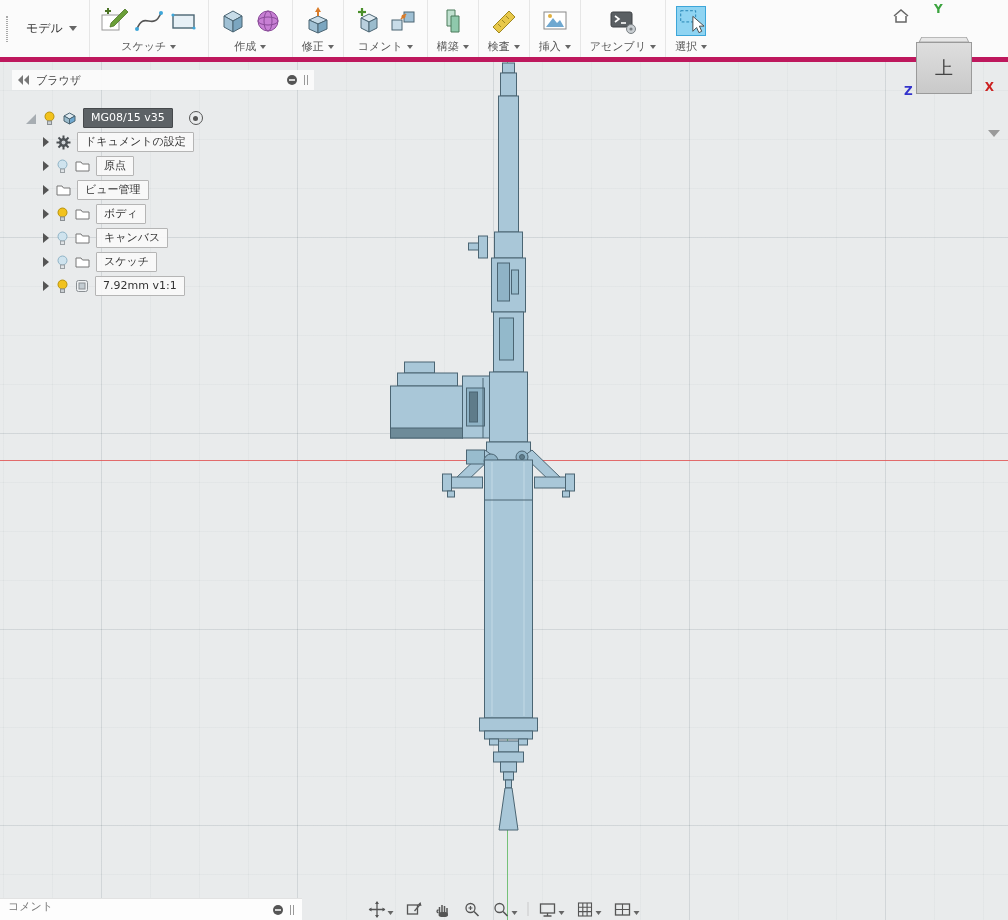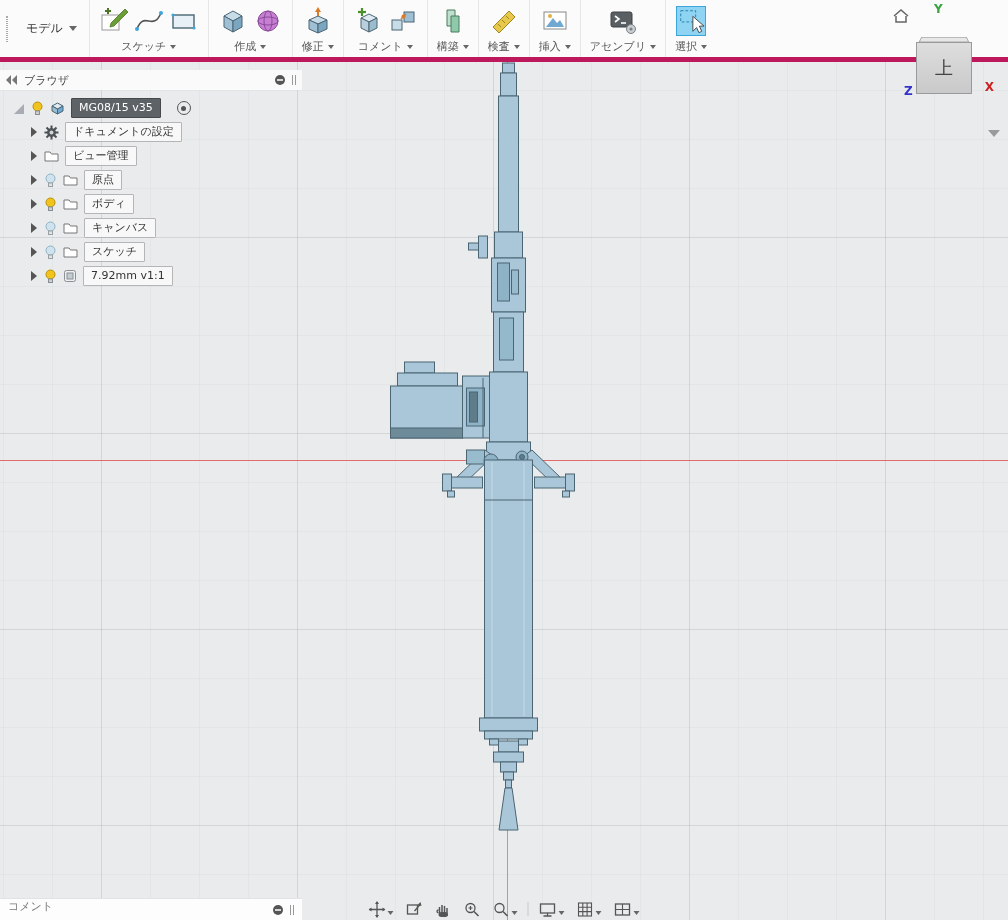--- a/index.html
+++ b/index.html
@@ -29,25 +29,25 @@
       linear-gradient(to bottom, rgba(90,105,115,0.12) 1px, transparent 1px),
       linear-gradient(to right, rgba(90,105,115,0.045) 1px, transparent 1px),
       linear-gradient(to bottom, rgba(90,105,115,0.045) 1px, transparent 1px);
     background-size:196px 196px,196px 196px,49px 49px,49px 49px;
     background-position:101px 175px,101px 175px,3px 28px,3px 28px; }
   .axis-x { position:absolute; left:0; right:0; top:398px; height:1px; background:rgba(224,85,85,0.85); }
   .axis-y { position:absolute; top:0; bottom:0; left:507px; width:1px; background:rgba(88,182,92,0.8); }
   .model-svg { position:absolute; inset:0; width:100%; height:100%; }
 
   
-  .browser { position:absolute; left:0; top:70px; width:312px; z-index:50; font-size:11px; color:#333; }
+  .browser { position:absolute; left:12px; top:70px; width:312px; z-index:50; font-size:11px; color:#333; }
   .b-header { height:20px; width:302px; background:rgba(251,251,251,0.95); display:flex; align-items:center; gap:6px; padding:0 6px; }
   .b-title { font-size:11px; color:#444; }
   .b-right { margin-left:auto; display:flex; align-items:center; gap:6px; }
-  .tree { padding-top:6px; }
+  .tree { padding-top:16px; }
   .trow { height:24px; display:flex; align-items:center; gap:6px; padding-left:30px; cursor:default; }
   .trow.root { padding-left:12px; }
   .tlabel { border:1px solid #b5b5b5; background:rgba(249,249,249,0.88); padding:2px 7px; border-radius:1px;
     white-space:nowrap; color:#333; line-height:1.2; }
   .tlabel.selected { background:#5d6266; border-color:#46494c; color:#fff; }
   .tri { width:8px; height:10px; flex:0 0 8px; }
   .iconslot { flex:0 0 auto; display:flex; align-items:center; }
   .radio { width:14px; height:14px; border:1.5px solid #555; border-radius:50%; margin-left:10px; position:relative; }
   .radio::after { content:""; position:absolute; left:50%; top:50%; width:5px; height:5px; margin:-2.5px 0 0 -2.5px;
     background:#555; border-radius:50%; }
@@ -368,43 +368,43 @@
         </svg>
       </span>
       <span class="tlabel">ドキュメントの設定</span>
     </div>
 
     <div class="trow">
       <svg class="tri" viewBox="0 0 8 10">
           <polygon points="1,0 7,5 1,10" fill="#555"></polygon>
         </svg>
       <span class="iconslot">
-        <svg width="15" height="12" viewBox="0 0 15 12">
-          <path d="M1,2 h5 l1.5,2 H14 v7 H1 z" fill="#fff" stroke="#777"></path>
-        </svg>
-      </span>
-      <span class="tlabel">ビュー管理</span>
-    </div>
-
-    <div class="trow">
-      <svg class="tri" viewBox="0 0 8 10">
-          <polygon points="1,0 7,5 1,10" fill="#555"></polygon>
-        </svg>
-      <span class="iconslot">
         <svg width="13" height="15" viewBox="0 0 13 15">
           <circle cx="6.5" cy="5.5" r="4.5" fill="#cfe3ee" stroke="#8fb3c6"></circle>
           <rect x="4.5" y="10" width="4" height="3.5" fill="#dfe3e6" stroke="#9aa0a4"></rect>
         </svg>
       </span>
       <span class="iconslot">
         <svg width="15" height="12" viewBox="0 0 15 12">
           <path d="M1,2 h5 l1.5,2 H14 v7 H1 z" fill="#fff" stroke="#777"></path>
         </svg>
       </span>
       <span class="tlabel">原点</span>
+    </div>
+
+    <div class="trow">
+      <svg class="tri" viewBox="0 0 8 10">
+          <polygon points="1,0 7,5 1,10" fill="#555"></polygon>
+        </svg>
+      <span class="iconslot">
+        <svg width="15" height="12" viewBox="0 0 15 12">
+          <path d="M1,2 h5 l1.5,2 H14 v7 H1 z" fill="#fff" stroke="#777"></path>
+        </svg>
+      </span>
+      <span class="tlabel">ビュー管理</span>
     </div>
 
     <div class="trow">
       <svg class="tri" viewBox="0 0 8 10">
           <polygon points="1,0 7,5 1,10" fill="#555"></polygon>
         </svg>
       <span class="iconslot">
         <svg width="13" height="15" viewBox="0 0 13 15">
           <circle cx="6.5" cy="5.5" r="4.5" fill="#f2c21d" stroke="#b8920a"></circle>
           <rect x="4.5" y="10" width="4" height="3.5" fill="#c9ced2" stroke="#8a8f93"></rect>

